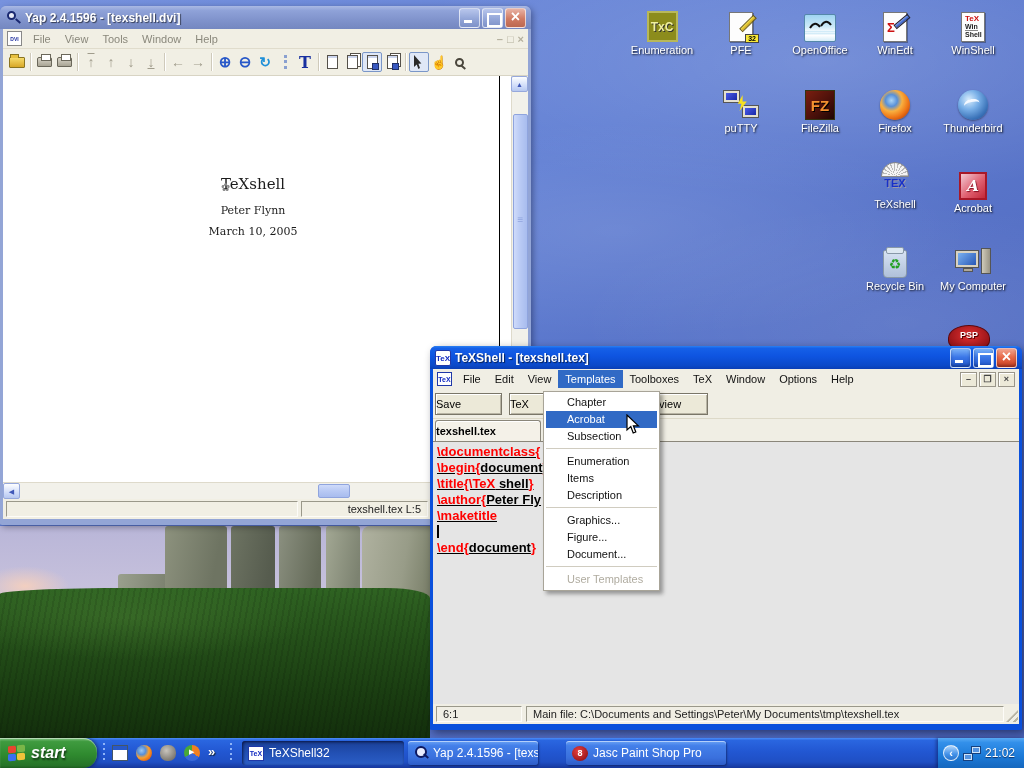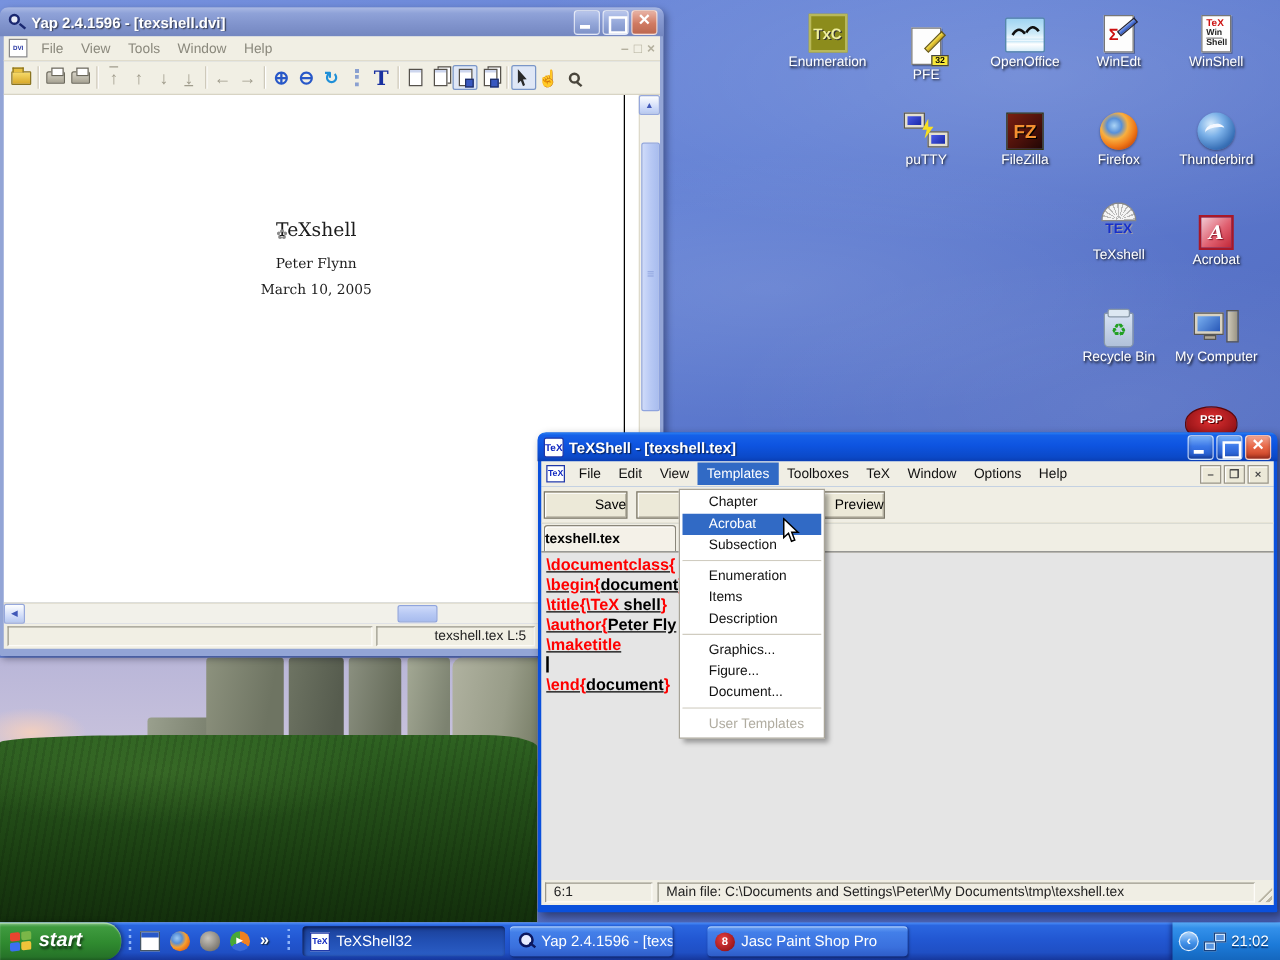--- a/index.html
+++ b/index.html
@@ -148,21 +148,21 @@
 #texshell { left:430px; top:346px; width:592px; height:384px; background:#0a50dc; border:3px solid #0a50dc; border-top:none; z-index:3; box-shadow:3px 3px 8px rgba(0,0,20,.45); }
 #texshell .titlebar { background:linear-gradient(180deg,#2a80f2 0%,#1560e8 10%,#0e54e0 45%,#0b49c8 85%,#0a3eb4 100%); margin:0 -3px; }
 .tx-appicon { width:16px; height:16px; background:#fff; border:1px solid #2038a8; border-radius:2px; color:#1028c0; font-weight:bold; font-size:8px; text-align:center; line-height:15px; }
 .tx-menubar { height:20px; background:#f0eee4; display:flex; align-items:center; padding:0 2px; }
 .tx-menubar .mitem { padding:3px 7px; font-size:11px; color:#111; }
 .tx-menubar .mitem.hl { background:#316ac5; color:#fff; }
 .tx-mini-icon { width:15px; height:14px; background:#fff; border:1px solid #2038a8; color:#1028c0; font-weight:bold; font-size:7px; text-align:center; line-height:13px; margin:0 4px 0 2px; }
 .tx-mdi { margin-left:auto; display:flex; gap:2px; padding-right:2px; }
 .mdibtn { width:17px; height:15px; background:#ece9d8; border:1px solid #9a968a; box-shadow:inset 1px 1px 0 #fff; font-size:9px; color:#444; text-align:center; line-height:13px; font-weight:bold; }
 .tx-toolbar { height:30px; background:#f0eee4; position:relative; border-bottom:1px solid #ddd9c8; }
-.cbtn { position:absolute; top:4px; height:22px; background:#ece9d8; border:1px solid #7a7668; box-shadow:inset 1px 1px 0 #fff, inset -1px -1px 0 #b8b4a4; font-size:11px; color:#000; text-align:right; line-height:20px; }
+.cbtn { position:absolute; top:4px; height:22px; background:#ece9d8; border:1px solid #7a7668; box-shadow:inset 1px 1px 0 #fff, inset -1px -1px 0 #b8b4a4; font-size:11px; color:#000; text-align:left; line-height:20px; }
 .tx-tabrow { height:22px; background:#f0eee4; position:relative; }
 .tx-tab { position:absolute; left:2px; top:1px; width:106px; height:21px; background:#f4f1e8; border:1px solid #8a867a; border-bottom:none; border-radius:3px 3px 0 0; box-shadow:inset 1px 1px 0 #fff; font-weight:bold; font-size:11px; text-align:left; line-height:20px; }
 .tx-editor { position:relative; height:263px; background:#e5e5e5; border-top:1px solid #8a867a; padding:2px 0 0 4px; overflow:hidden;text-decoration:underline; }
 .cl { height:16px; font-weight:bold; font-size:13px; white-space:pre; font-family:"Liberation Sans",sans-serif; }
 .cmd { color:#f00; }
 .arg { color:#000; }
 .caret { display:inline-block; width:2px; height:13px; background:#000; vertical-align:-2px; }
 .tx-status { height:20px; background:#f0eee4; display:flex; align-items:center; padding:1px 3px; gap:4px; position:relative; }
 .grip { position:absolute; right:1px; bottom:2px; width:12px; height:12px;
   background:repeating-linear-gradient(135deg, transparent 0 3px, #b8b4a4 3px 5px); clip-path:polygon(100% 0,100% 100%,0 100%); }
@@ -220,21 +220,21 @@
   <div class="wallpaper"></div>
 
   <div class="dicon" style="left:623px;top:6px">
     <div class="art">
         <span class="ic ic-txc">
           <span>TxC</span>
         </span>
       </div>
     <div class="dlabel">Enumeration</div>
   </div>
-  <div class="dicon" style="left:702px;top:16px">
+  <div class="dicon" style="left:702px;top:6px">
     <div class="art">
         <span class="ic ic-page ic-pfe">
           <span class="pencil"></span>
           <span class="badge">32</span>
         </span>
       </div>
     <div class="dlabel">PFE</div>
   </div>
   <div class="dicon" style="left:781px;top:6px">
     <div class="art">

